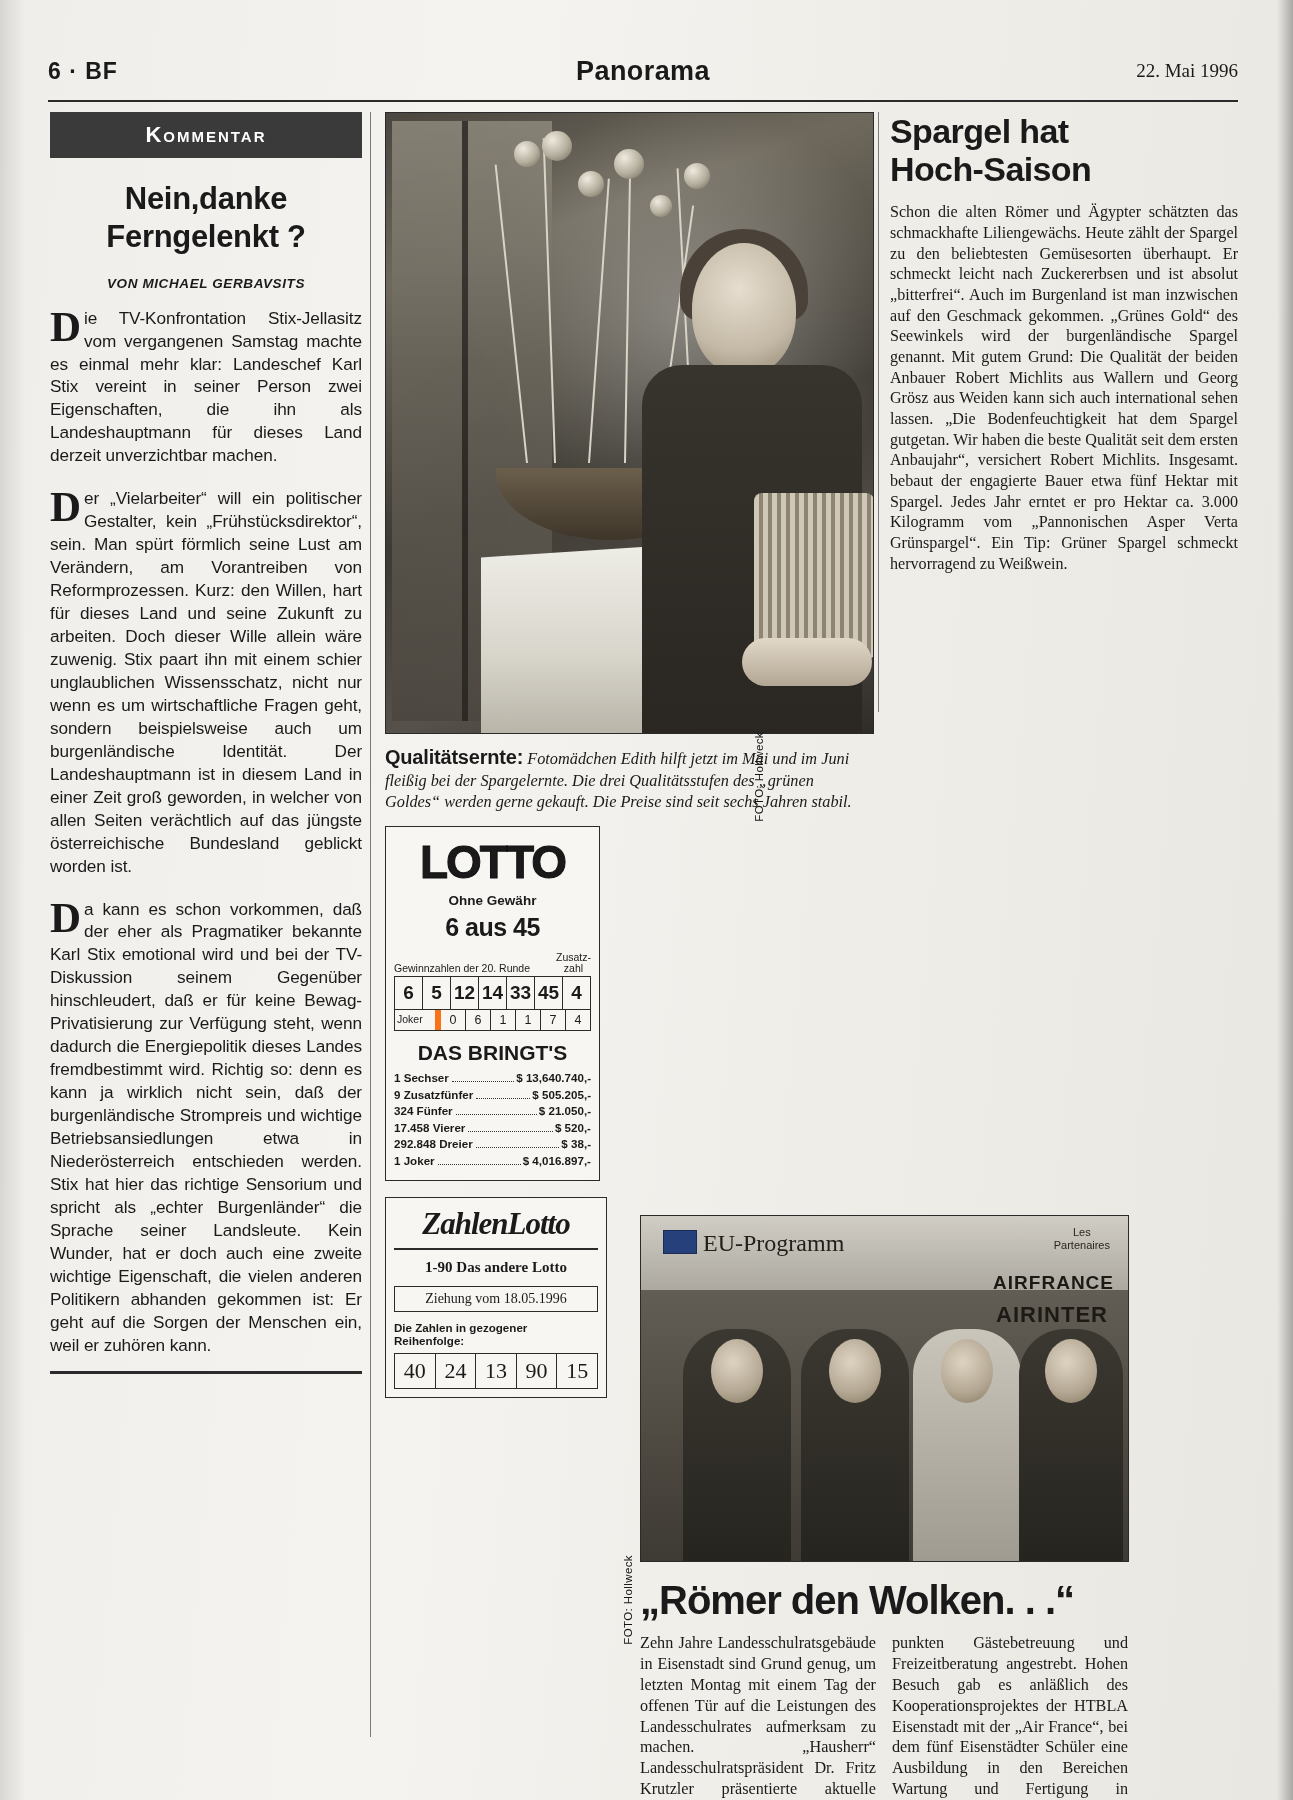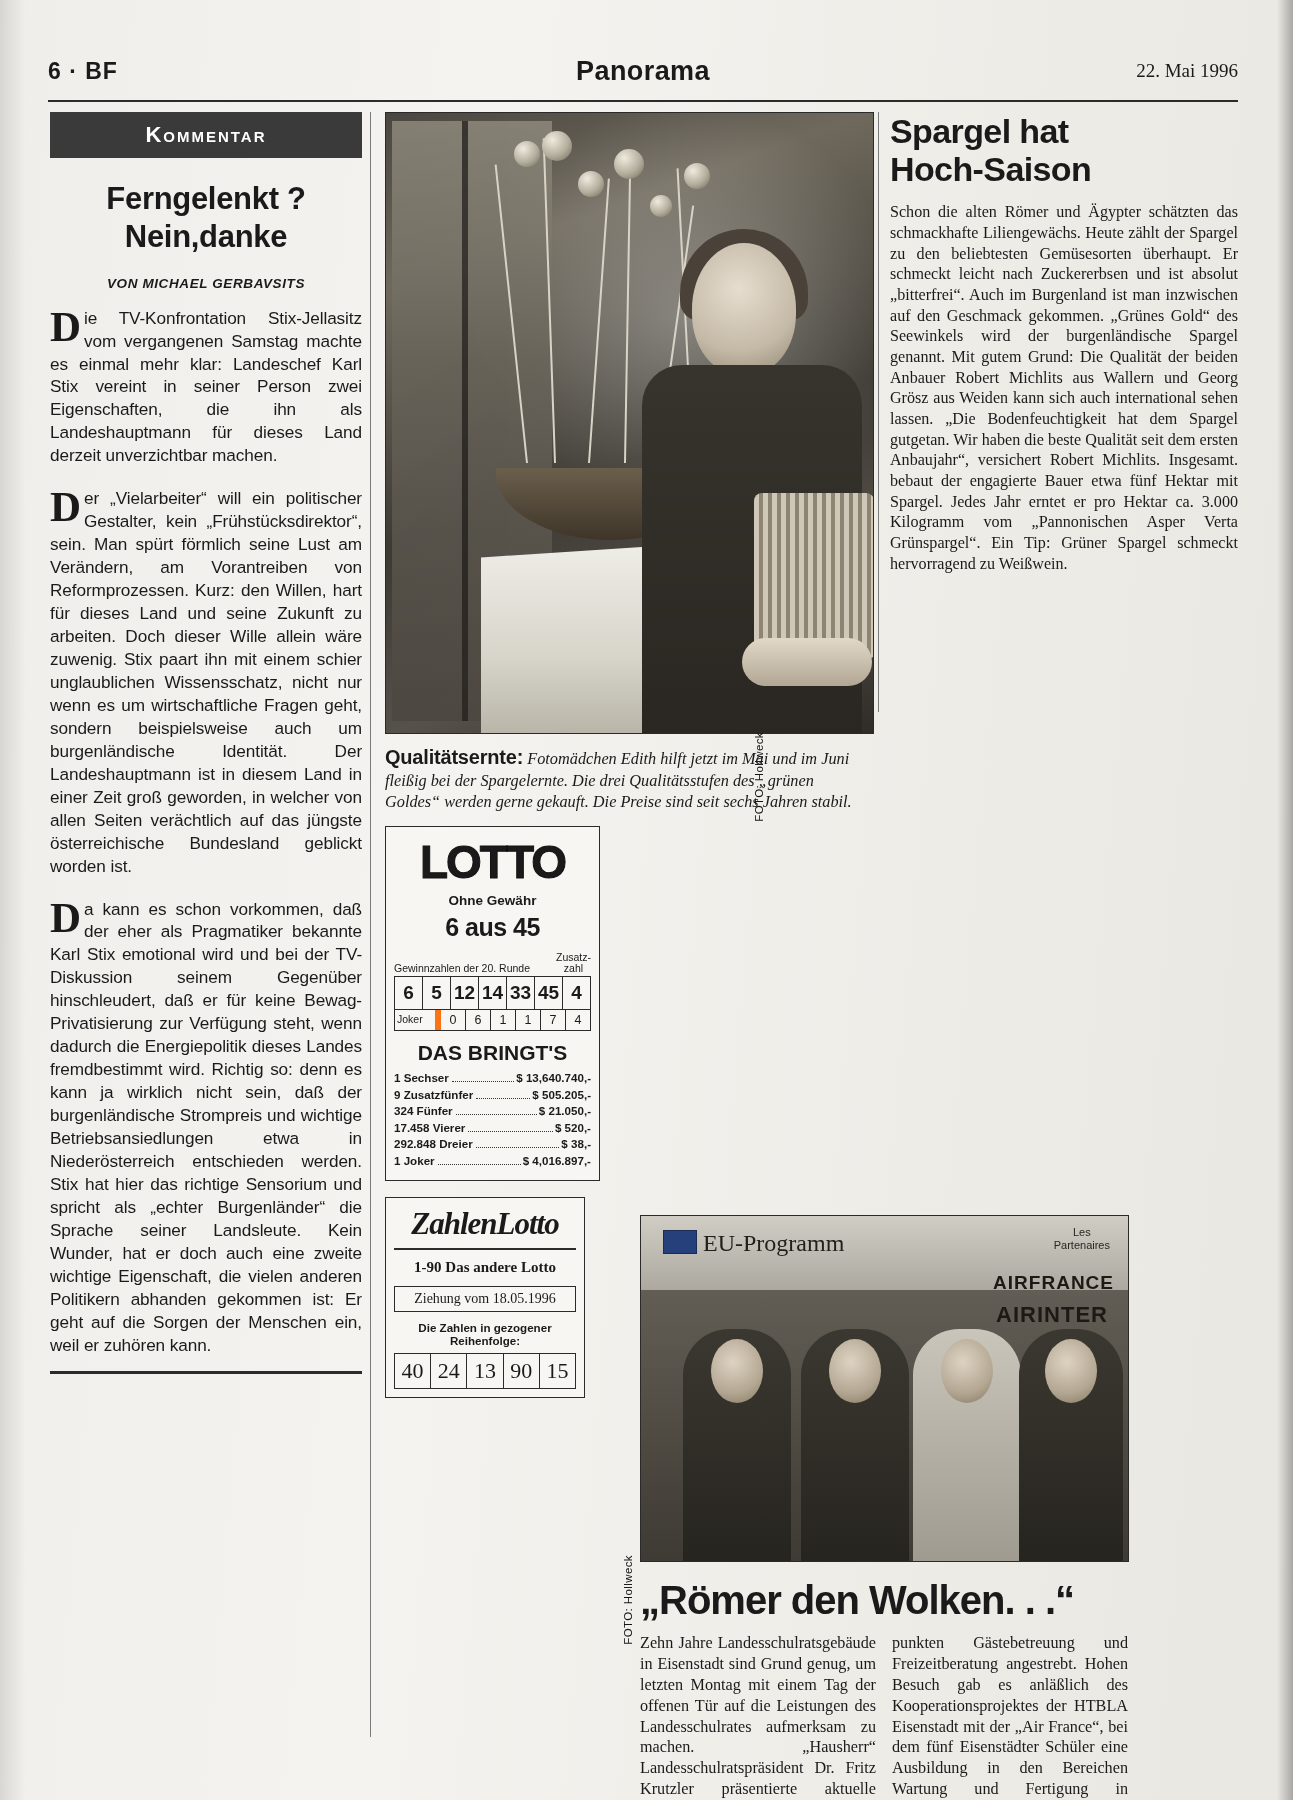--- a/index.html
+++ b/index.html
@@ -278,21 +278,21 @@
   }
   .payout {
     font-size: 11.6px; display: flex; align-items: baseline; margin-bottom: 2.5px;
   }
   .payout .lbl { white-space: nowrap; font-weight: bold; }
   .payout .dots { flex: 1; border-bottom: 1.5px dotted #333; margin: 0 2px 3px 3px; }
   .payout .amt { white-space: nowrap; font-weight: bold; }
 
   .zahlen-box {
     margin-top: 16px;
-    width: 200px;
+    width: 222px;
     border: 1.5px solid #2b2b2b;
     background: #f7f6f2;
     padding: 8px;
     box-sizing: border-box;
   }
   .zahlen-logo {
     text-align: center;
     font-family: "Liberation Serif", serif;
     font-size: 31px; font-weight: bold; font-style: italic;
     letter-spacing: -1px;
@@ -302,21 +302,21 @@
   .zahlen-sub {
     text-align: center; font-size: 15px; font-weight: bold;
     font-family: "Liberation Serif", serif;
     margin-top: 9px;
   }
   .ziehung {
     margin-top: 10px; border: 1px solid #2b2b2b; text-align: center;
     font-size: 14px; padding: 4px 0; font-family: "Liberation Serif", serif;
   }
   .reihen {
-    margin-top: 9px; font-size: 11.6px; font-weight: bold; text-align: center;
+    margin-top: 9px; font-size: 11.6px; font-weight: bold; 
   }
   .zahlen-nums { display: flex; margin-top: 6px; border: 1px solid #2b2b2b; }
   .zahlen-nums .cell {
     flex: 1; text-align: center; font-size: 22px; padding: 4px 0;
     border-right: 1px solid #2b2b2b; font-family: "Liberation Serif", serif;
   }
   .zahlen-nums .cell:last-child { border-right: none; }
 
   
   .headline-spargel {
@@ -417,22 +417,22 @@
     <div class="folio-right">22. Mai 1996</div>
   </div>
   <div class="rule-top"></div>
 
   <div class="vrule v1"></div>
   <div class="vrule v2"></div>
 
   <div class="col-left">
     <div class="kommentar-banner">Kommentar</div>
     <div class="kommentar-title">
+      <div>Nein,danke</div>
       <div>Ferngelenkt ?</div>
-      <div>Nein,danke</div>
     </div>
     <div class="byline">VON MICHAEL GERBAVSITS</div>
 
     <div class="body-text">
       <p class="dropcap-para">
         <span class="dropcap">D</span><span>ie TV-Konfrontation Stix-Jellasitz vom vergangenen Samstag machte es einmal mehr klar: Landeschef Karl Stix vereint in seiner Person zwei Eigenschaften, die ihn als Landeshauptmann für dieses Land derzeit unverzichtbar machen.</span>
       </p>
       <div style="height:6px"></div>
       <p class="dropcap-para">
         <span class="dropcap">D</span><span>er „Vielarbeiter“ will ein politischer Gestalter, kein „Frühstücksdirektor“, sein. Man spürt förmlich seine Lust am Verändern, am Vorantreiben von Reformprozessen. Kurz: den Willen, hart für dieses Land und seine Zukunft zu arbeiten. Doch dieser Wille allein wäre zuwenig. Stix paart ihn mit einem schier unglaublichen Wissensschatz, nicht nur wenn es um wirtschaftliche Fragen geht, sondern beispielsweise auch um burgenländische Identität. Der Landeshauptmann ist in diesem Land in einer Zeit groß geworden, in welcher von allen Seiten verächtlich auf das jüngste österreichische Bundesland geblickt worden ist.</span>

